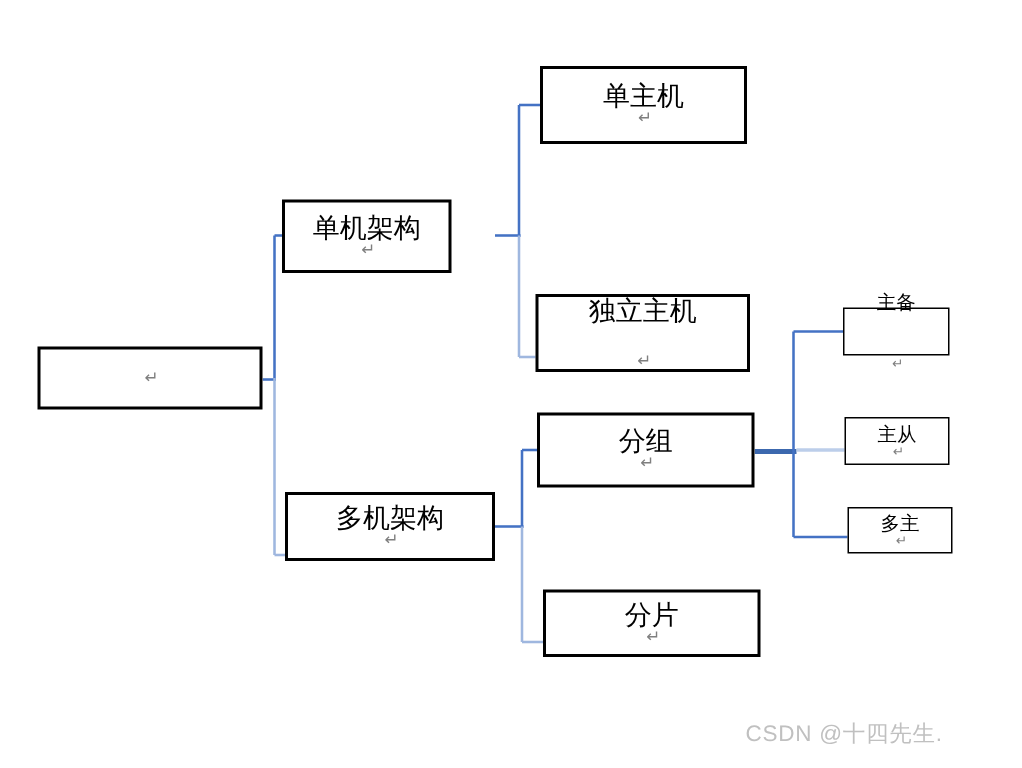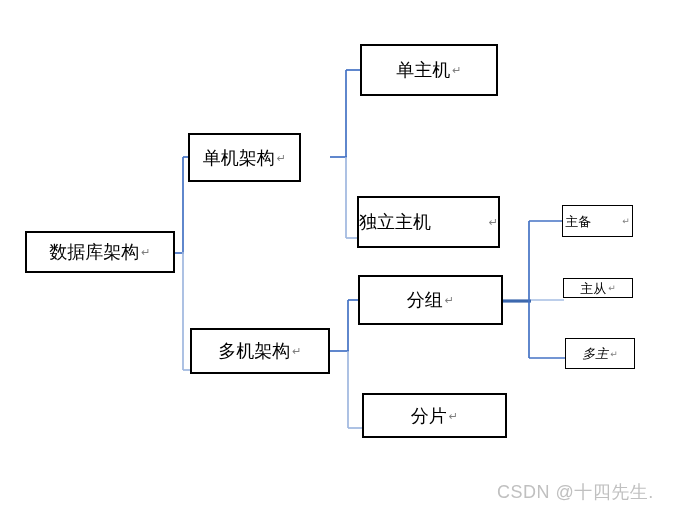--- a/index.html
+++ b/index.html
@@ -29,52 +29,53 @@
     box-sizing: border-box;
     border: 2px solid var(--c-box-border, #000);
     background: #ffffff;
     display: flex;
     align-items: center;
     justify-content: center;
     font-size: 18px;
     color: #000;
     white-space: nowrap;
     line-height: 1;
+    flex-direction: column;
   }
   .node.small {
     border-width: 1.5px;
     font-size: 13px;
   }
   .ret {
     font-size: 0.62em;
     color: #7f7f7f;
     margin-left: 2px;
     position: relative;
     top: 1px;
   }
   .node.small .ret { font-size: 0.7em; }
   #watermark {
     position: absolute;
     left: 497px;
     top: 480px;
-    font-size: 18px;
+    font-size: 15px;
     color: var(--c-watermark, #C0C0C0);
     letter-spacing: 0.5px;
   }
   
   #n-root      { left: 25px;  top: 231px; width: 150px; height: 42px; }
   #n-danji     { left: 188px; top: 133px; width: 113px; height: 49px; }
   #n-duoji     { left: 190px; top: 328px; width: 140px; height: 46px; }
   #n-danzhuji  { left: 360px; top: 44px;  width: 138px; height: 52px; }
   #n-duli      { left: 357px; top: 196px; width: 143px; height: 52px; justify-content: space-between; }
   #n-fenzu     { left: 358px; top: 275px; width: 145px; height: 50px; text-align: center; }
   #n-fenpian   { left: 362px; top: 393px; width: 145px; height: 45px; }
   #n-zhubei    { left: 562px; top: 205px; width: 71px;  height: 32px; gap: 29px; }
-  #n-zhucong   { left: 563px; top: 278px; width: 70px;  height: 20px; text-align: center; }
-  #n-duozhu    { left: 565px; top: 338px; width: 70px;  height: 31px; font-style: italic; }
+  #n-zhucong   { left: 563px; top: 278px; width: 70px;  height: 32px; text-align: center; }
+  #n-duozhu    { left: 565px; top: 338px; width: 70px;  height: 31px; }
 </style>
 </head>
 <body>
 
 <div id="canvas">
 
   <svg id="wires" xmlns="http://www.w3.org/2000/svg">
 
     <line class="ln" x1="175" y1="253" x2="184" y2="253"></line>
     <line class="ln" x1="183" y1="157" x2="183" y2="253"></line>
@@ -95,21 +96,20 @@
     <line class="ln-light" x1="348" y1="428" x2="364" y2="428"></line>
 
     <line class="ln-thick" x1="503" y1="301" x2="531" y2="301"></line>
     <line class="ln-pale" x1="531" y1="300" x2="564" y2="300"></line>
     <line class="ln" x1="529" y1="221" x2="529" y2="358"></line>
     <line class="ln" x1="529" y1="221" x2="563" y2="221"></line>
     <line class="ln" x1="529" y1="358" x2="566" y2="358"></line>
   </svg>
 
   <div class="node" id="n-root">
-    <span>数据库架构</span>
       <span class="ret">↵</span>
   </div>
 
   <div class="node" id="n-danji">
     <span>单机架构</span>
       <span class="ret">↵</span>
   </div>
 
   <div class="node" id="n-duoji">
     <span>多机架构</span>

